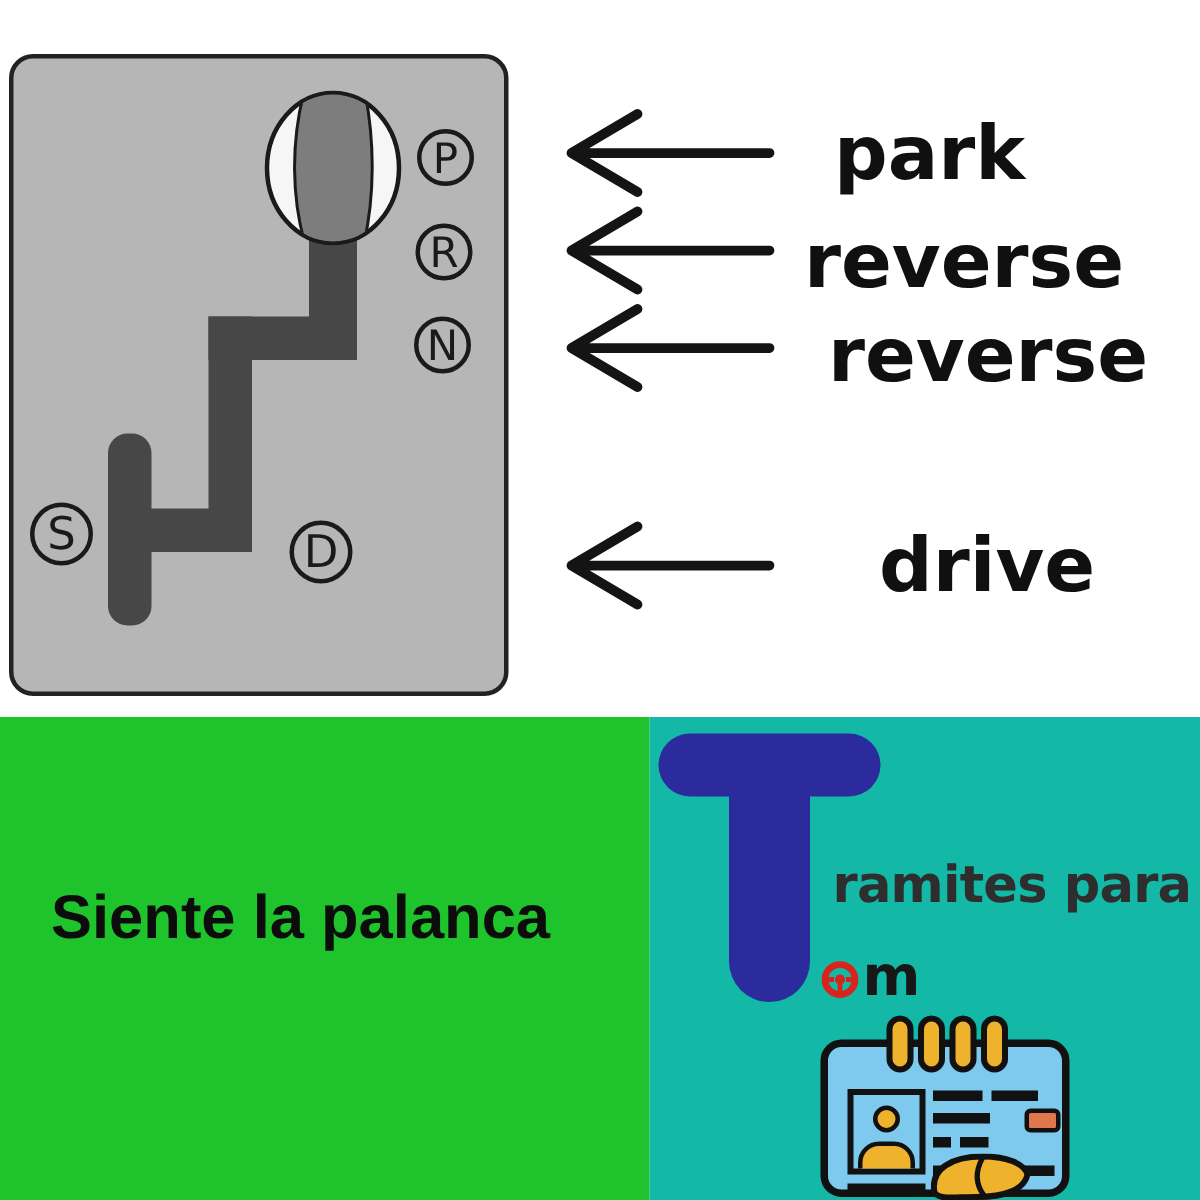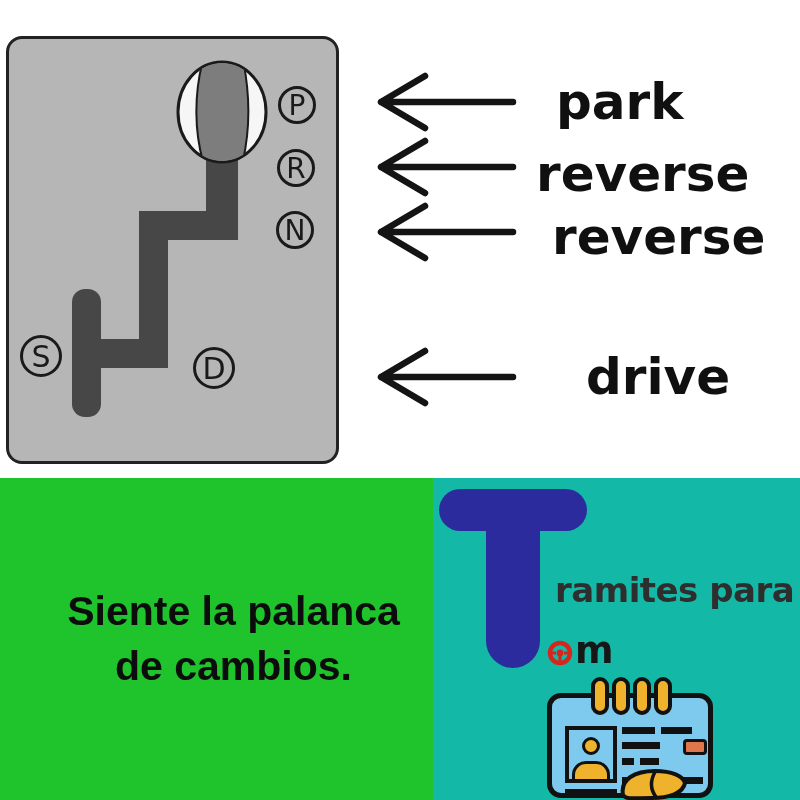--- a/index.html
+++ b/index.html
@@ -19,21 +19,21 @@
   .gate-sm { width:38px; height:38px; font-size:28px; }
   .gate-lg { width:42px; height:42px; font-size:30px; }
 
   .shift-label { position:absolute; font-size:50px; font-weight:600; color:#101010;
                  line-height:56px; white-space:nowrap; letter-spacing:0px; }
 
   
   #caption-section { position:absolute; left:0; top:478px; width:433px; height:322px;
                      background:#1fc42d; }
   #caption-text { position:absolute; left:0; top:106px; width:433px; padding-left:34px;
-                  text-align:center; font-family:"Liberation Sans", sans-serif;
+                  text-align:left; font-family:"Liberation Sans", sans-serif;
                   font-weight:700; font-size:41px; line-height:55px; color:#0c0c0c; }
 
   
   #brand-section { position:absolute; left:433px; top:478px; width:415px; height:322px;
                    background:#14b8a6;text-decoration:underline; }
   .t-bar  { position:absolute; left:6px;  top:11px; width:148px; height:42px;
             background:#2c2b9e; border-radius:21px; }
   .t-stem { position:absolute; left:53px; top:13px; width:54px; height:177px;
             background:#2c2b9e; border-radius:6px 6px 27px 27px; }
   .sr-only { position:absolute; width:1px; height:1px; overflow:hidden; clip:rect(0 0 0 0); }
@@ -126,21 +126,20 @@
 
     <div class="shift-label" style="left:556px; top:74px;">park</div>
     <div class="shift-label" style="left:536px; top:146px;">reverse</div>
     <div class="shift-label" style="left:552px; top:209px;">reverse</div>
     <div class="shift-label" style="left:550px; top:349px;margin-left:36px;">drive</div>
   </div>
 
   <div id="caption-section">
     <div id="caption-text">
       <div>Siente la palanca</div>
-      <div>de cambios.</div>
     </div>
   </div>
 
   <div id="brand-section">
 
     <div>
       <div class="t-stem"></div>
       <div class="t-bar"></div>
       <span class="sr-only">T</span>
     </div>

